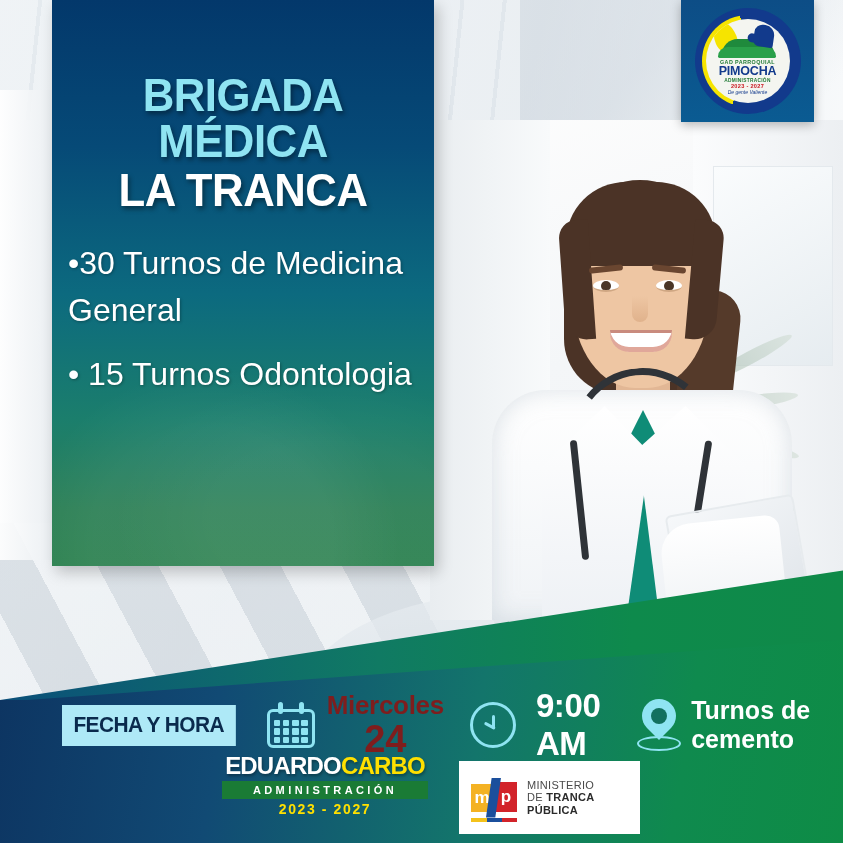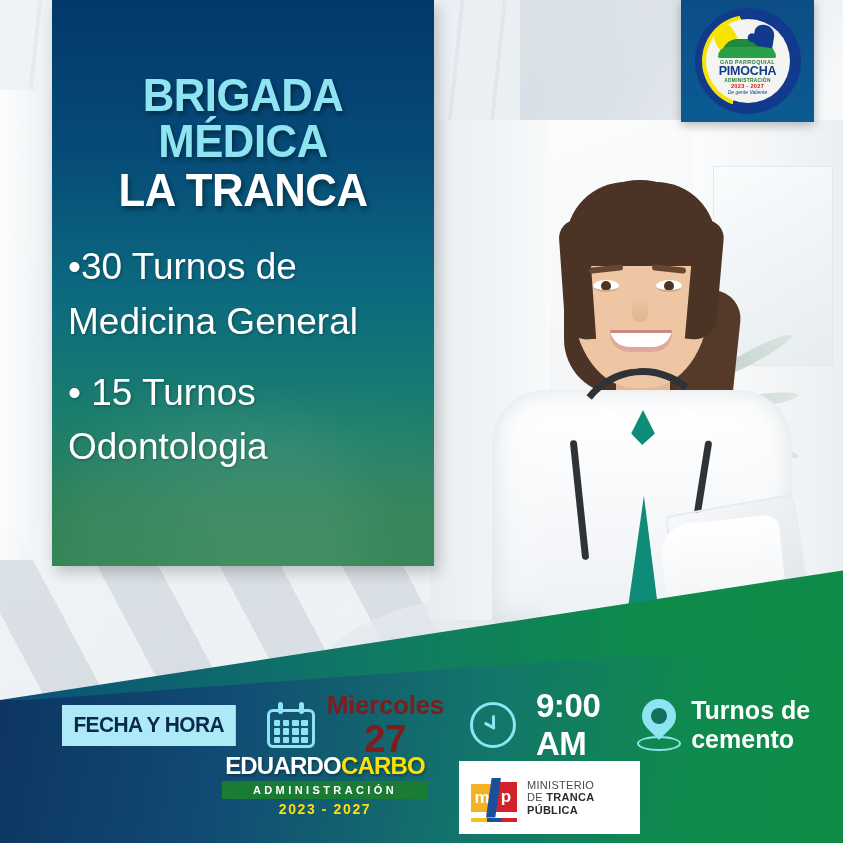--- a/index.html
+++ b/index.html
@@ -154,21 +154,21 @@
     text-shadow:2px 3px 5px rgba(0,0,0,.42);
   }
   .t2{
     font-size:47px; font-weight:700; color:#ffffff; text-align:center;
     letter-spacing:-.5px; line-height:1.02; margin-top:2px;
     transform:scaleX(.93); transform-origin:center;
     text-shadow:2px 3px 5px rgba(0,0,0,.42);
   }
   .bullets{ margin-top:26px; padding:0 2px; }
   .bullet{
-    font-size:37px; color:#ffffff; line-height:1.48; font-weight:400;
+    font-size:32px; color:#ffffff; line-height:1.48; font-weight:400;
     text-shadow:1px 1px 3px rgba(0,0,0,.3);
   }
   .bullet.b2{ margin-top:16px; }
 
   
   .logo-box{
     position:absolute; left:681px; top:0; width:133px; height:122px;
     background:linear-gradient(180deg,#0d4d86,#0a5b92);
     box-shadow:0 3px 10px rgba(0,0,0,.28);
     display:flex; align-items:center; justify-content:center;
@@ -382,21 +382,21 @@
           <i></i>
           <i></i>
           <i></i>
           <i></i>
           <i></i>
           <i></i>
       </div>
     </div>
     <div class="dt">
       <div class="d1">Miercoles</div>
-      <div class="d2">27</div>
+      <div class="d2">24</div>
     </div>
 
     <div class="clk ic">
       <div class="h hh"></div>
         <div class="h mm"></div>
     </div>
     <div class="tm">9:00 AM</div>
 
     <div class="pin ic">
       <div class="drop"></div>

